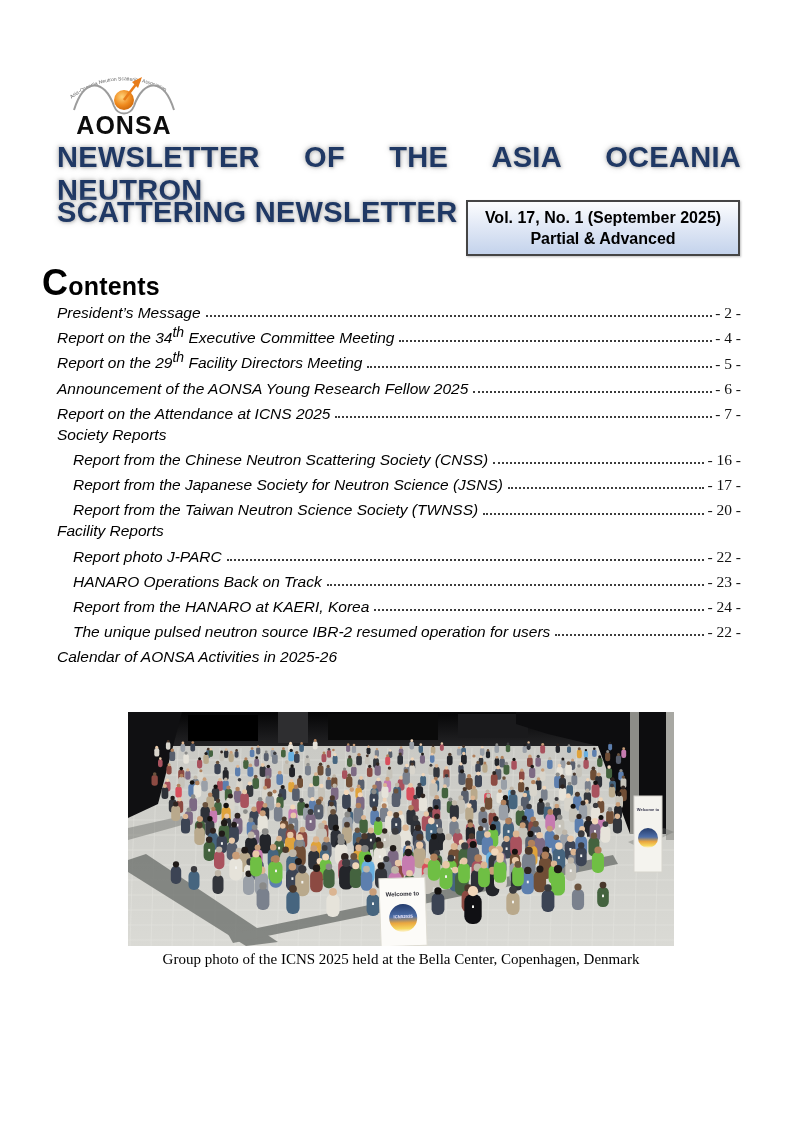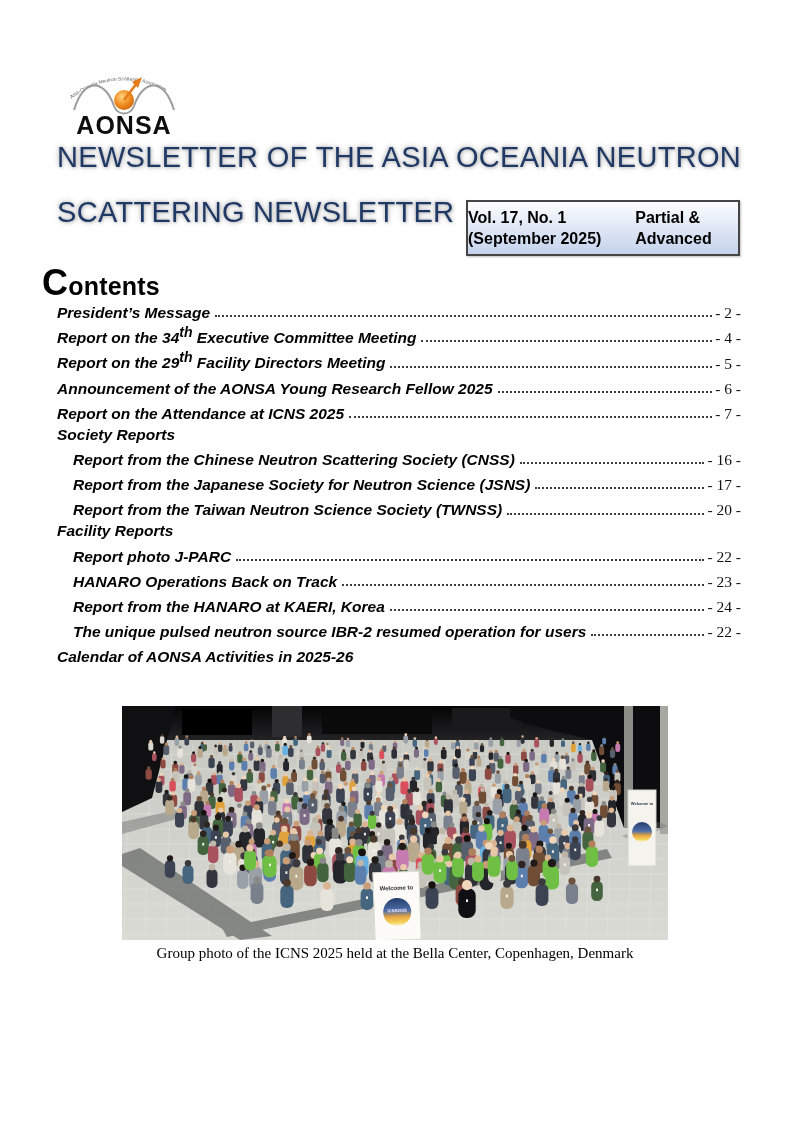--- a/index.html
+++ b/index.html
@@ -3,51 +3,51 @@
 <meta charset="utf-8">
 <style>
   html,body{margin:0;padding:0;background:#ffffff;}
   .page{position:relative;width:794px;height:1123px;background:#fff;overflow:hidden;
         font-family:"Liberation Sans",sans-serif;}
 
   
   .logo-block{position:absolute;left:58px;top:60px;width:134px;height:80px;}
 
   
-  .title-line{position:absolute;left:57px;width:684px;font-weight:normal;font-size:29px;
+  .title-line{position:absolute;left:57px;width:684px;font-weight:bold;font-size:29px;
       color:#1f3864;letter-spacing:.3px;white-space:nowrap;
       text-shadow:1px 1px 3px #c2c2c2,-1px -1px 3px #d2d2d2,0 0 7px #cccccc;}
   .title-line.l1{top:141px;text-align:justify;text-align-last:justify;white-space:normal;}
   .title-line.l2{top:196px;}
 
   .issue-box{position:absolute;left:466px;top:200px;width:270px;height:52px;
       border:2px solid #454545;
       background:linear-gradient(180deg,#fcfdfe 0%,#e2e9f6 45%,#c4d3ec 100%);
-      display:flex;flex-direction:row;justify-content:center;align-items:center;
+      display:flex;flex-direction:column;justify-content:center;align-items:center;
       box-shadow:1px 1px 2px rgba(0,0,0,.25);}
   .issue-box .ib-line{font-weight:bold;font-size:16px;color:#000;line-height:21px;}
 
   
   .contents-heading{position:absolute;left:42px;top:262px;font-size:25px;font-weight:bold;
       color:#000;letter-spacing:.2px;}
   .contents-heading::first-letter{font-size:36px;}
 
   .toc{position:absolute;left:57px;top:296px;width:684px;}
   .toc-row{display:flex;align-items:flex-end;height:25.2px;}
   .toc-row.heading{height:21px;}
   .toc-row.indent{padding-left:16px;}
-  .toc-label{font-weight:bold;font-style:italic;font-size:15.5px;color:#000;
+  .toc-label{font-weight:normal;font-style:italic;font-size:15.5px;color:#000;
       white-space:nowrap;line-height:1.1;}
   .toc-label sup{font-size:14px;}
   .toc-leader{flex:1 1 auto;border-bottom:2px dotted #3c3c3c;margin:0 3px 4px 5px;min-width:10px;}
   .toc-page{font-family:"Liberation Serif",serif;font-size:15.5px;color:#111;
       white-space:nowrap;line-height:1.1;}
 
   
-  .photo-fig{position:absolute;left:122px;top:706px;width:546px;margin:0;}
+  .photo-fig{position:absolute;left:122px;top:706px;width:546px;margin:6px;}
   .photo-fig svg{display:block;}
   .photo-caption{margin-top:5px;text-align:center;font-family:"Liberation Serif",serif;
       font-size:15px;color:#000;}
 </style>
 </head>
 <body>
 
 <div class="page">
 
   <div class="logo-block">

